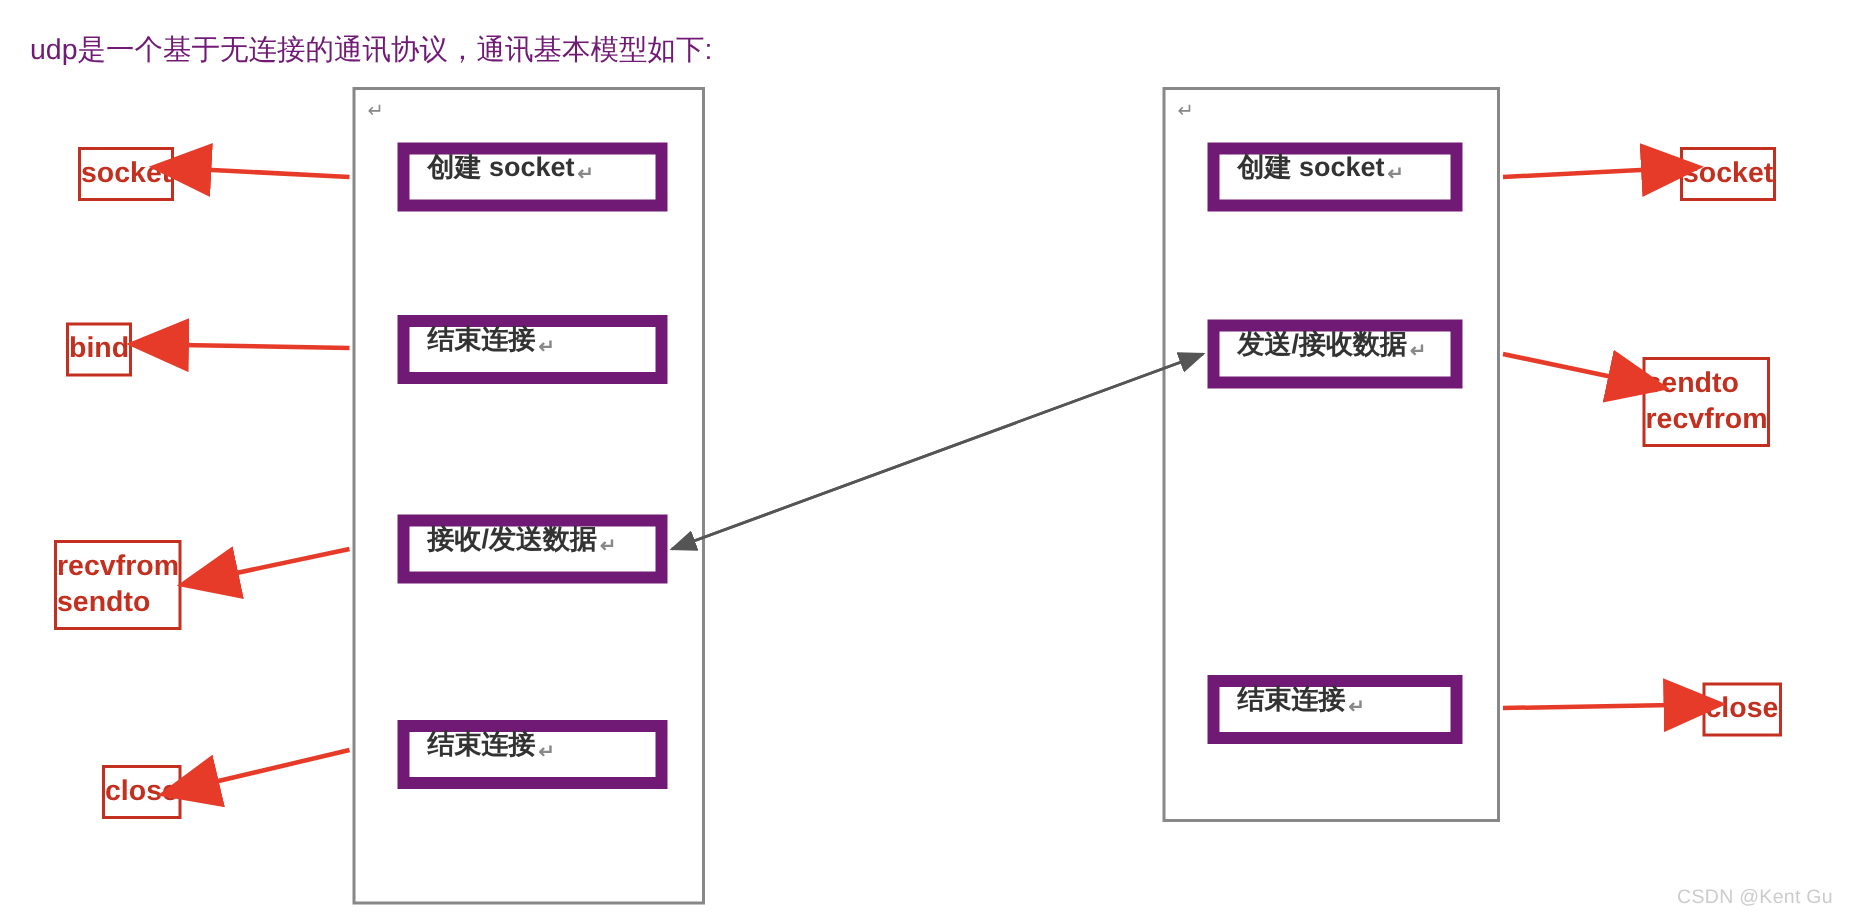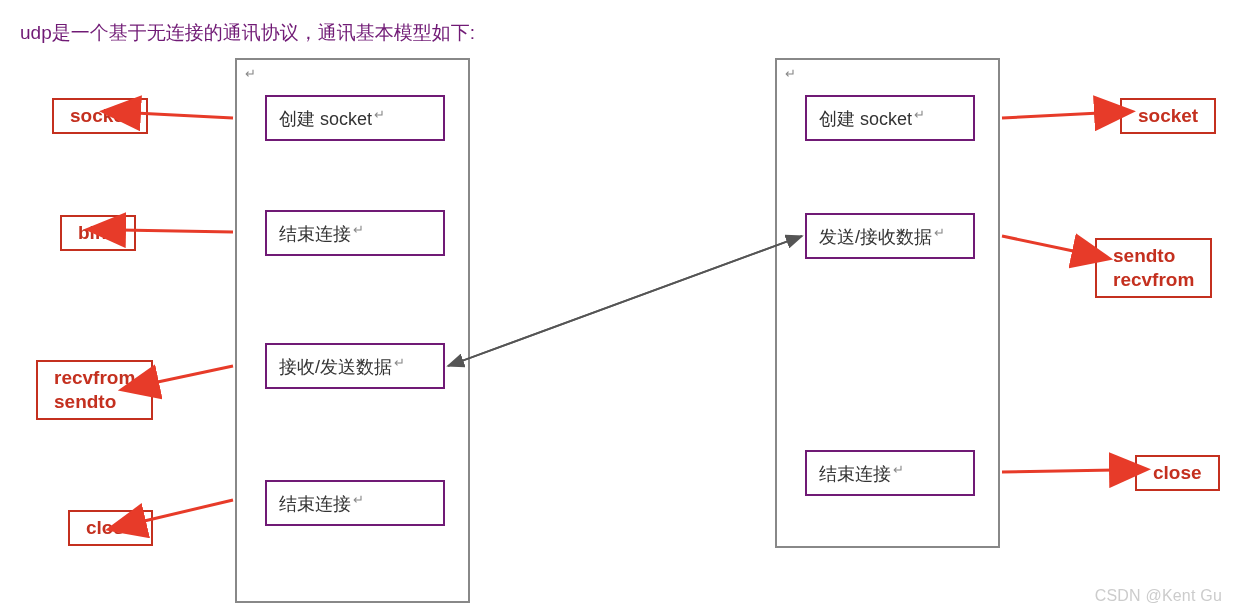--- a/index.html
+++ b/index.html
@@ -20,45 +20,46 @@
     }
     .container-box {
       position: absolute;
       border: 2px solid #888;
       background: #fff;
     }
     .left-container { left: 235px; top: 58px; width: 235px; height: 545px; }
     .right-container { left: 775px; top: 58px; width: 225px; height: 490px; }
     .step-box {
       position: absolute;
-      border: 2px solid #701a75;
+      border: 8px solid #701a75;
       background: #fff;
       padding: 10px 12px;
       font-size: 18px;
       color: #333;
       display: flex;
-      align-items: flex-start;
+      align-items: flex-end;
+      font-weight: bold;
     }
     .return-mark { color: #888; font-size: 13px; margin-left: 2px; }
     .label-box {
       position: absolute;
       border: 2px solid #c4301f;
       color: #c4301f;
       font-weight: bold;
       font-size: 19px;
-      padding: 4px 16px;
+      padding: 4px 0;
       background: #fff;
       line-height: 1.25;
     }
     .watermark {
       position: absolute;
       right: 18px;
       bottom: 10px;
       color: #ccc;
-      font-size: 16px;
+      font-size: 13px;
       letter-spacing: .2px;
     }
     svg.overlay {
       position: absolute;
       top: 0; left: 0;
       width: 1240px; height: 615px;
       pointer-events: none;
     }
   </style>
 </head>
@@ -98,21 +99,21 @@
 <div class="step-box" style="left:805px; top:213px; width:170px; height:46px;">
   <span>发送/接收数据</span>
     <span class="return-mark">↵</span>
 </div>
 <div class="step-box" style="left:805px; top:450px; width:170px; height:46px;">
   <span>结束连接</span>
     <span class="return-mark">↵</span>
 </div>
 
 <div class="label-box" style="left:52px; top:98px;">socket</div>
-<div class="label-box" style="left:60px; top:215px;">bind</div>
+<div class="label-box" style="left:44px; top:215px;">bind</div>
 <div class="label-box" style="left:36px; top:360px; white-space:pre;">recvfrom
 sendto</div>
 <div class="label-box" style="left:68px; top:510px;">close</div>
 
 <div class="label-box" style="left:1120px; top:98px;">socket</div>
 <div class="label-box" style="left:1095px; top:238px; white-space:pre;">sendto
 recvfrom</div>
 <div class="label-box" style="left:1135px; top:455px;">close</div>
 
 <div class="watermark">CSDN @Kent Gu</div>

